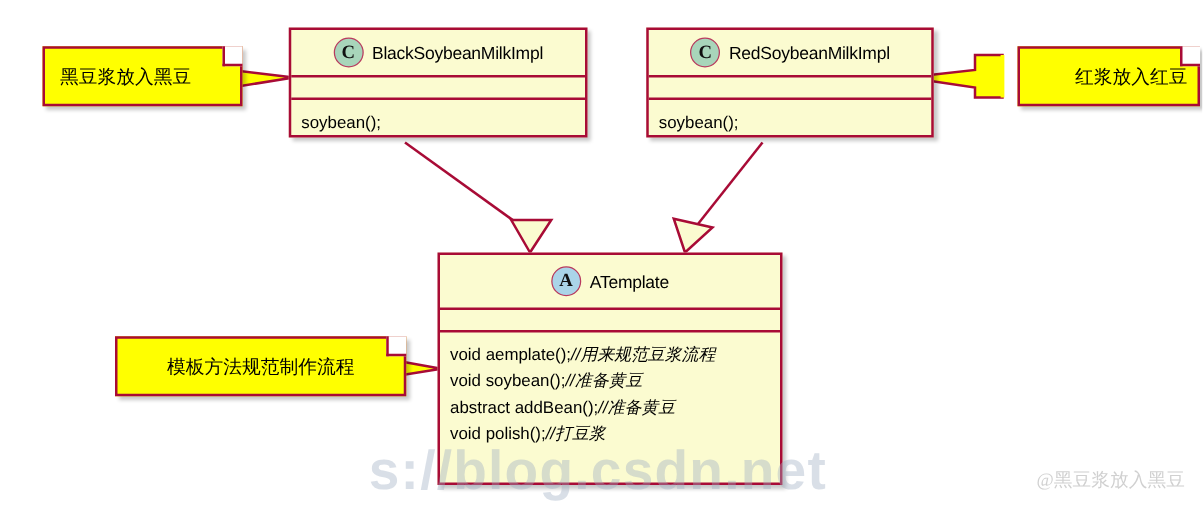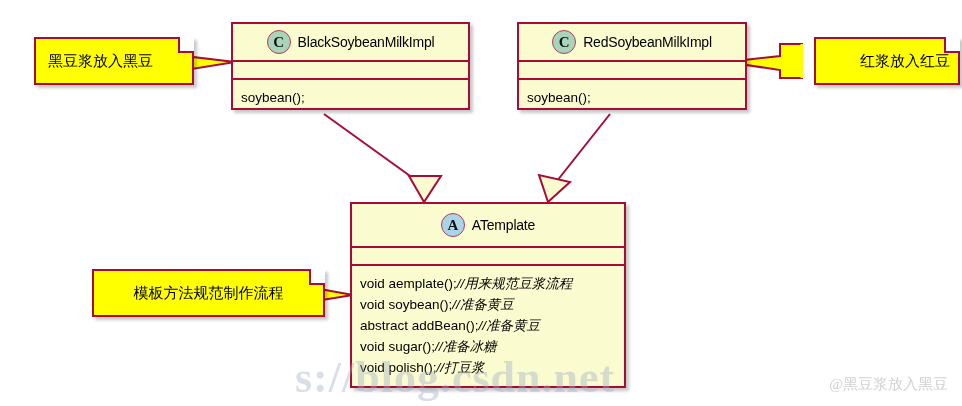--- a/index.html
+++ b/index.html
@@ -125,21 +125,21 @@
 
   
   .wm-main {
     position: absolute;
     left: 295px;
     top: 352px;
     font-size: 44px;
     font-weight: 700;
     color: rgba(160,175,195,0.40);
     letter-spacing: 1px;
-    font-family: Liberation Serif, serif;
+    font-family: Liberation Sans, sans-serif;
     white-space: nowrap;
   }
   .wm-corner {
     position: absolute;
     right: 14px;
     bottom: 12px;
     font-size: 15px;
     color: rgba(150,150,150,0.45);
     font-family: "Liberation Serif", "DejaVu Serif", serif;
     white-space: nowrap;
@@ -226,23 +226,20 @@
       <div class="op-line">
         <span>void aemplate();</span><span class="cmt">//用来规范豆浆流程</span>
       </div>
       <div class="op-line">
         <span>void soybean();</span><span class="cmt">//准备黄豆</span>
       </div>
       <div class="op-line">
         <span>abstract addBean();</span><span class="cmt">//准备黄豆</span>
       </div>
       <div class="op-line">
-        <span>void sugar();</span><span class="cmt">//准备冰糖</span>
-      </div>
-      <div class="op-line">
         <span>void polish();</span><span class="cmt">//打豆浆</span>
       </div>
     </div>
   </div>
 
   <div class="wm-main">s://blog.csdn.net</div>
   <div class="wm-corner">@黑豆浆放入黑豆</div>
 
 </div>
 

